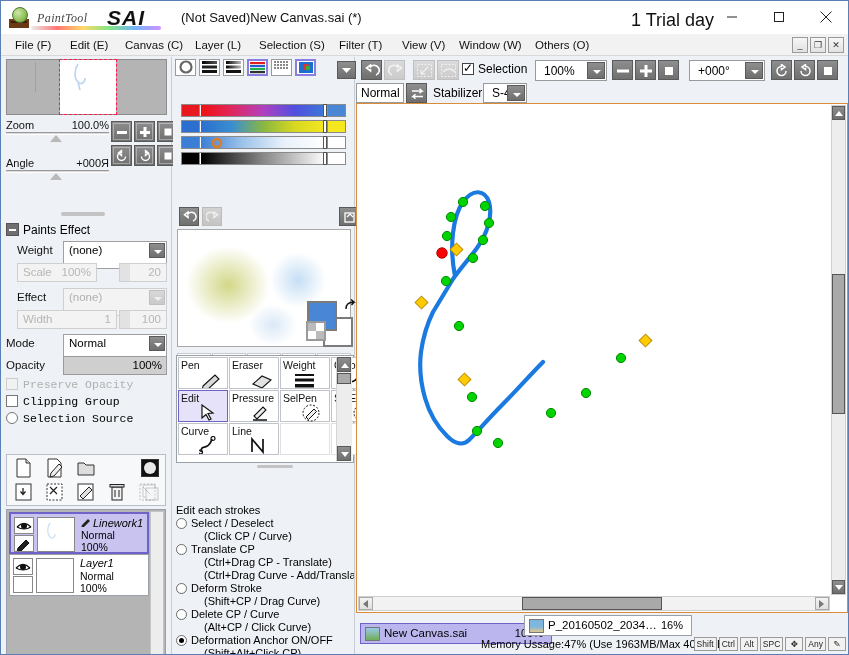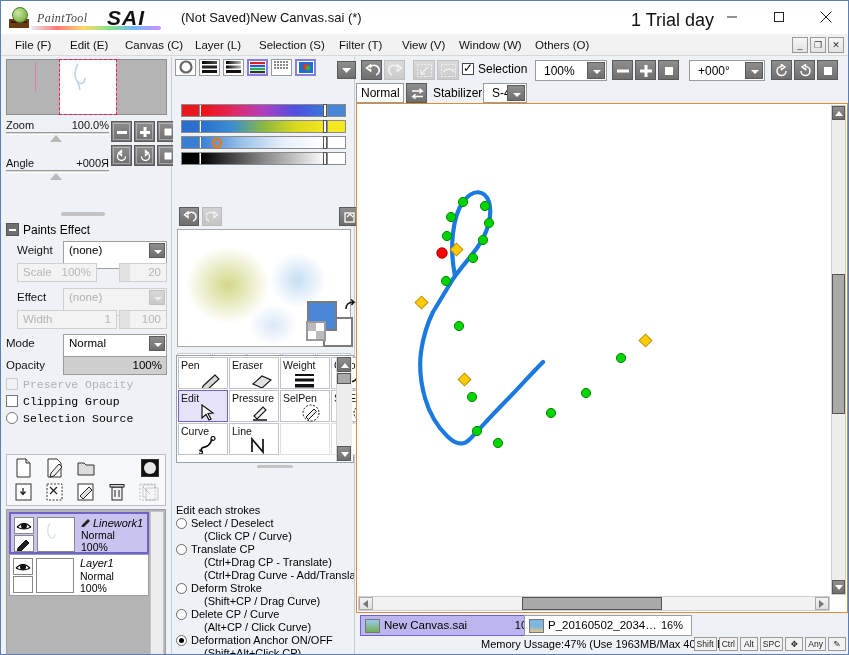--- a/index.html
+++ b/index.html
@@ -943,21 +943,21 @@
       <div class="sb-thumb" style="left:163px;top:0;width:140px;height:13px"></div>
       <div class="sb-arrow lite" style="right:0;top:0;width:14px;height:13px">
         <svg width="6" height="8" viewBox="0 0 6 8" style="position:absolute;left:3px;top:2px">
             <path d="M0 0 L0 8 L5 4 Z" fill="#777"></path>
           </svg>
       </div>
     </div>
   </div>
 
   <div class="bottombar">
-    <div class="doctab active" style="left:4px; top:2px; width:192px">
+    <div class="doctab active" style="left:4px; top:10px; width:192px">
       <span class="ico" style="background:linear-gradient(#9bc9ea,#6fae55)"></span>
       <span class="nm">New Canvas.sai</span>
       <span class="pc" style="right:8px">100%</span>
     </div>
     <div class="doctab" style="left:168px; top:2px; width:168px">
       <span class="ico" style="background:linear-gradient(#7fb6e0 55%,#e0c98a)"></span>
       <span class="nm">P_20160502_2034…</span>
       <span class="pc" style="right:8px">16%</span>
     </div>
 

